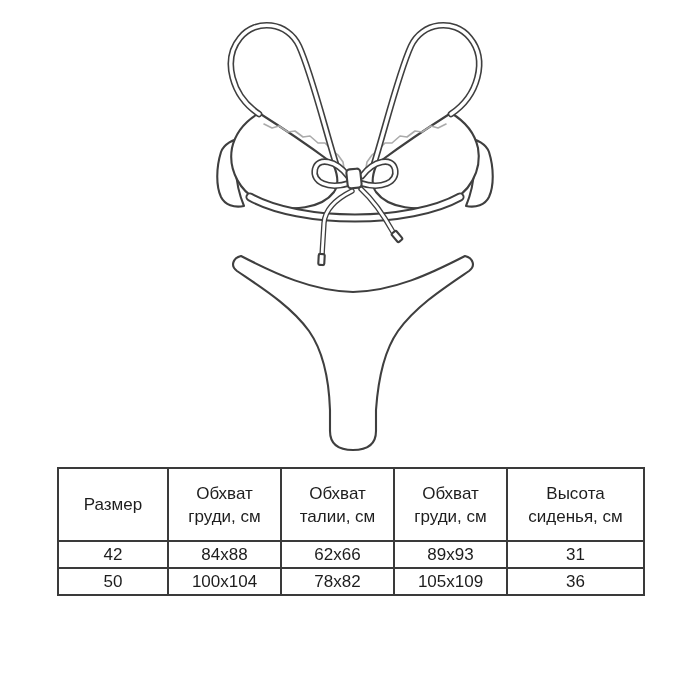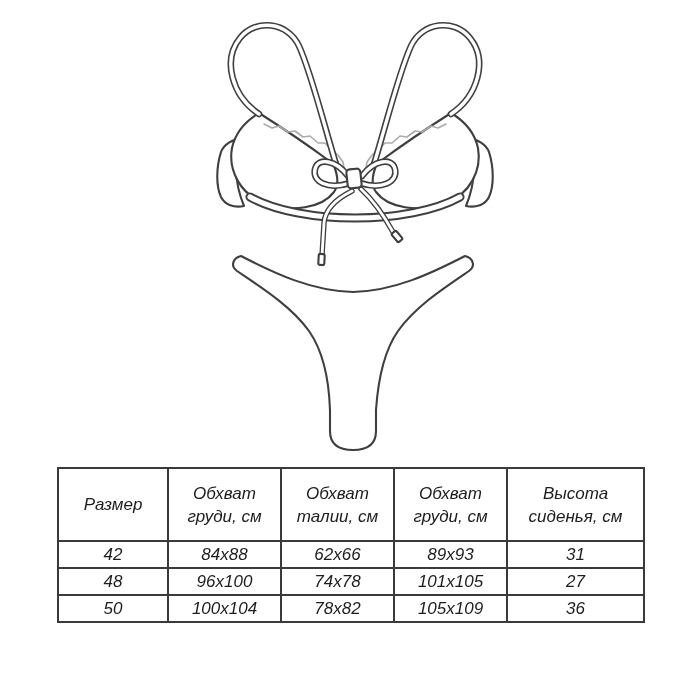--- a/index.html
+++ b/index.html
@@ -19,21 +19,21 @@
   .fillw{fill:#fff;}
   .strap-thick{fill:none;stroke:var(--line);stroke-width:6.6;stroke-linecap:round;}
   .strap-core{fill:none;stroke:#fff;stroke-width:3.4;stroke-linecap:round;}
   .band-thick{fill:none;stroke:var(--line);stroke-width:9;stroke-linecap:round;}
   .band-core{fill:none;stroke:#fff;stroke-width:5.2;stroke-linecap:round;}
   .string-thick{fill:none;stroke:var(--line);stroke-width:5.4;stroke-linecap:round;}
   .string-core{fill:none;stroke:#fff;stroke-width:2.8;stroke-linecap:round;}
   .soft{fill:none;stroke:var(--softline);stroke-width:1.6;stroke-linecap:round;stroke-linejoin:round;}
 
   
-  .size-table{position:absolute;left:57px;top:467px;width:586px;border-collapse:collapse;table-layout:fixed;font-style:italic;}
+  .size-table{position:absolute;left:57px;top:467px;width:586px;border-collapse:collapse;table-layout:fixed;}
   .size-table th,.size-table td{
     border:2px solid var(--tbl-border);
     text-align:center;vertical-align:middle;
     color:var(--txt);font-size:17px;font-weight:normal;
     padding:0;
   }
   .size-table th{height:71px;line-height:23px;}
   .size-table td{height:25px;}
 </style>
 </head>
@@ -131,27 +131,20 @@
     </thead>
     <tbody>
       <tr>
         <td>42</td>
         <td>84x88</td>
         <td>62x66</td>
         <td>89x93</td>
         <td>31</td>
       </tr>
       <tr>
-        <td>48</td>
-        <td>96x100</td>
-        <td>74x78</td>
-        <td>101x105</td>
-        <td>27</td>
-      </tr>
-      <tr>
         <td>50</td>
         <td>100x104</td>
         <td>78x82</td>
         <td>105x109</td>
         <td>36</td>
       </tr>
     </tbody>
   </table>
 </div>
 

